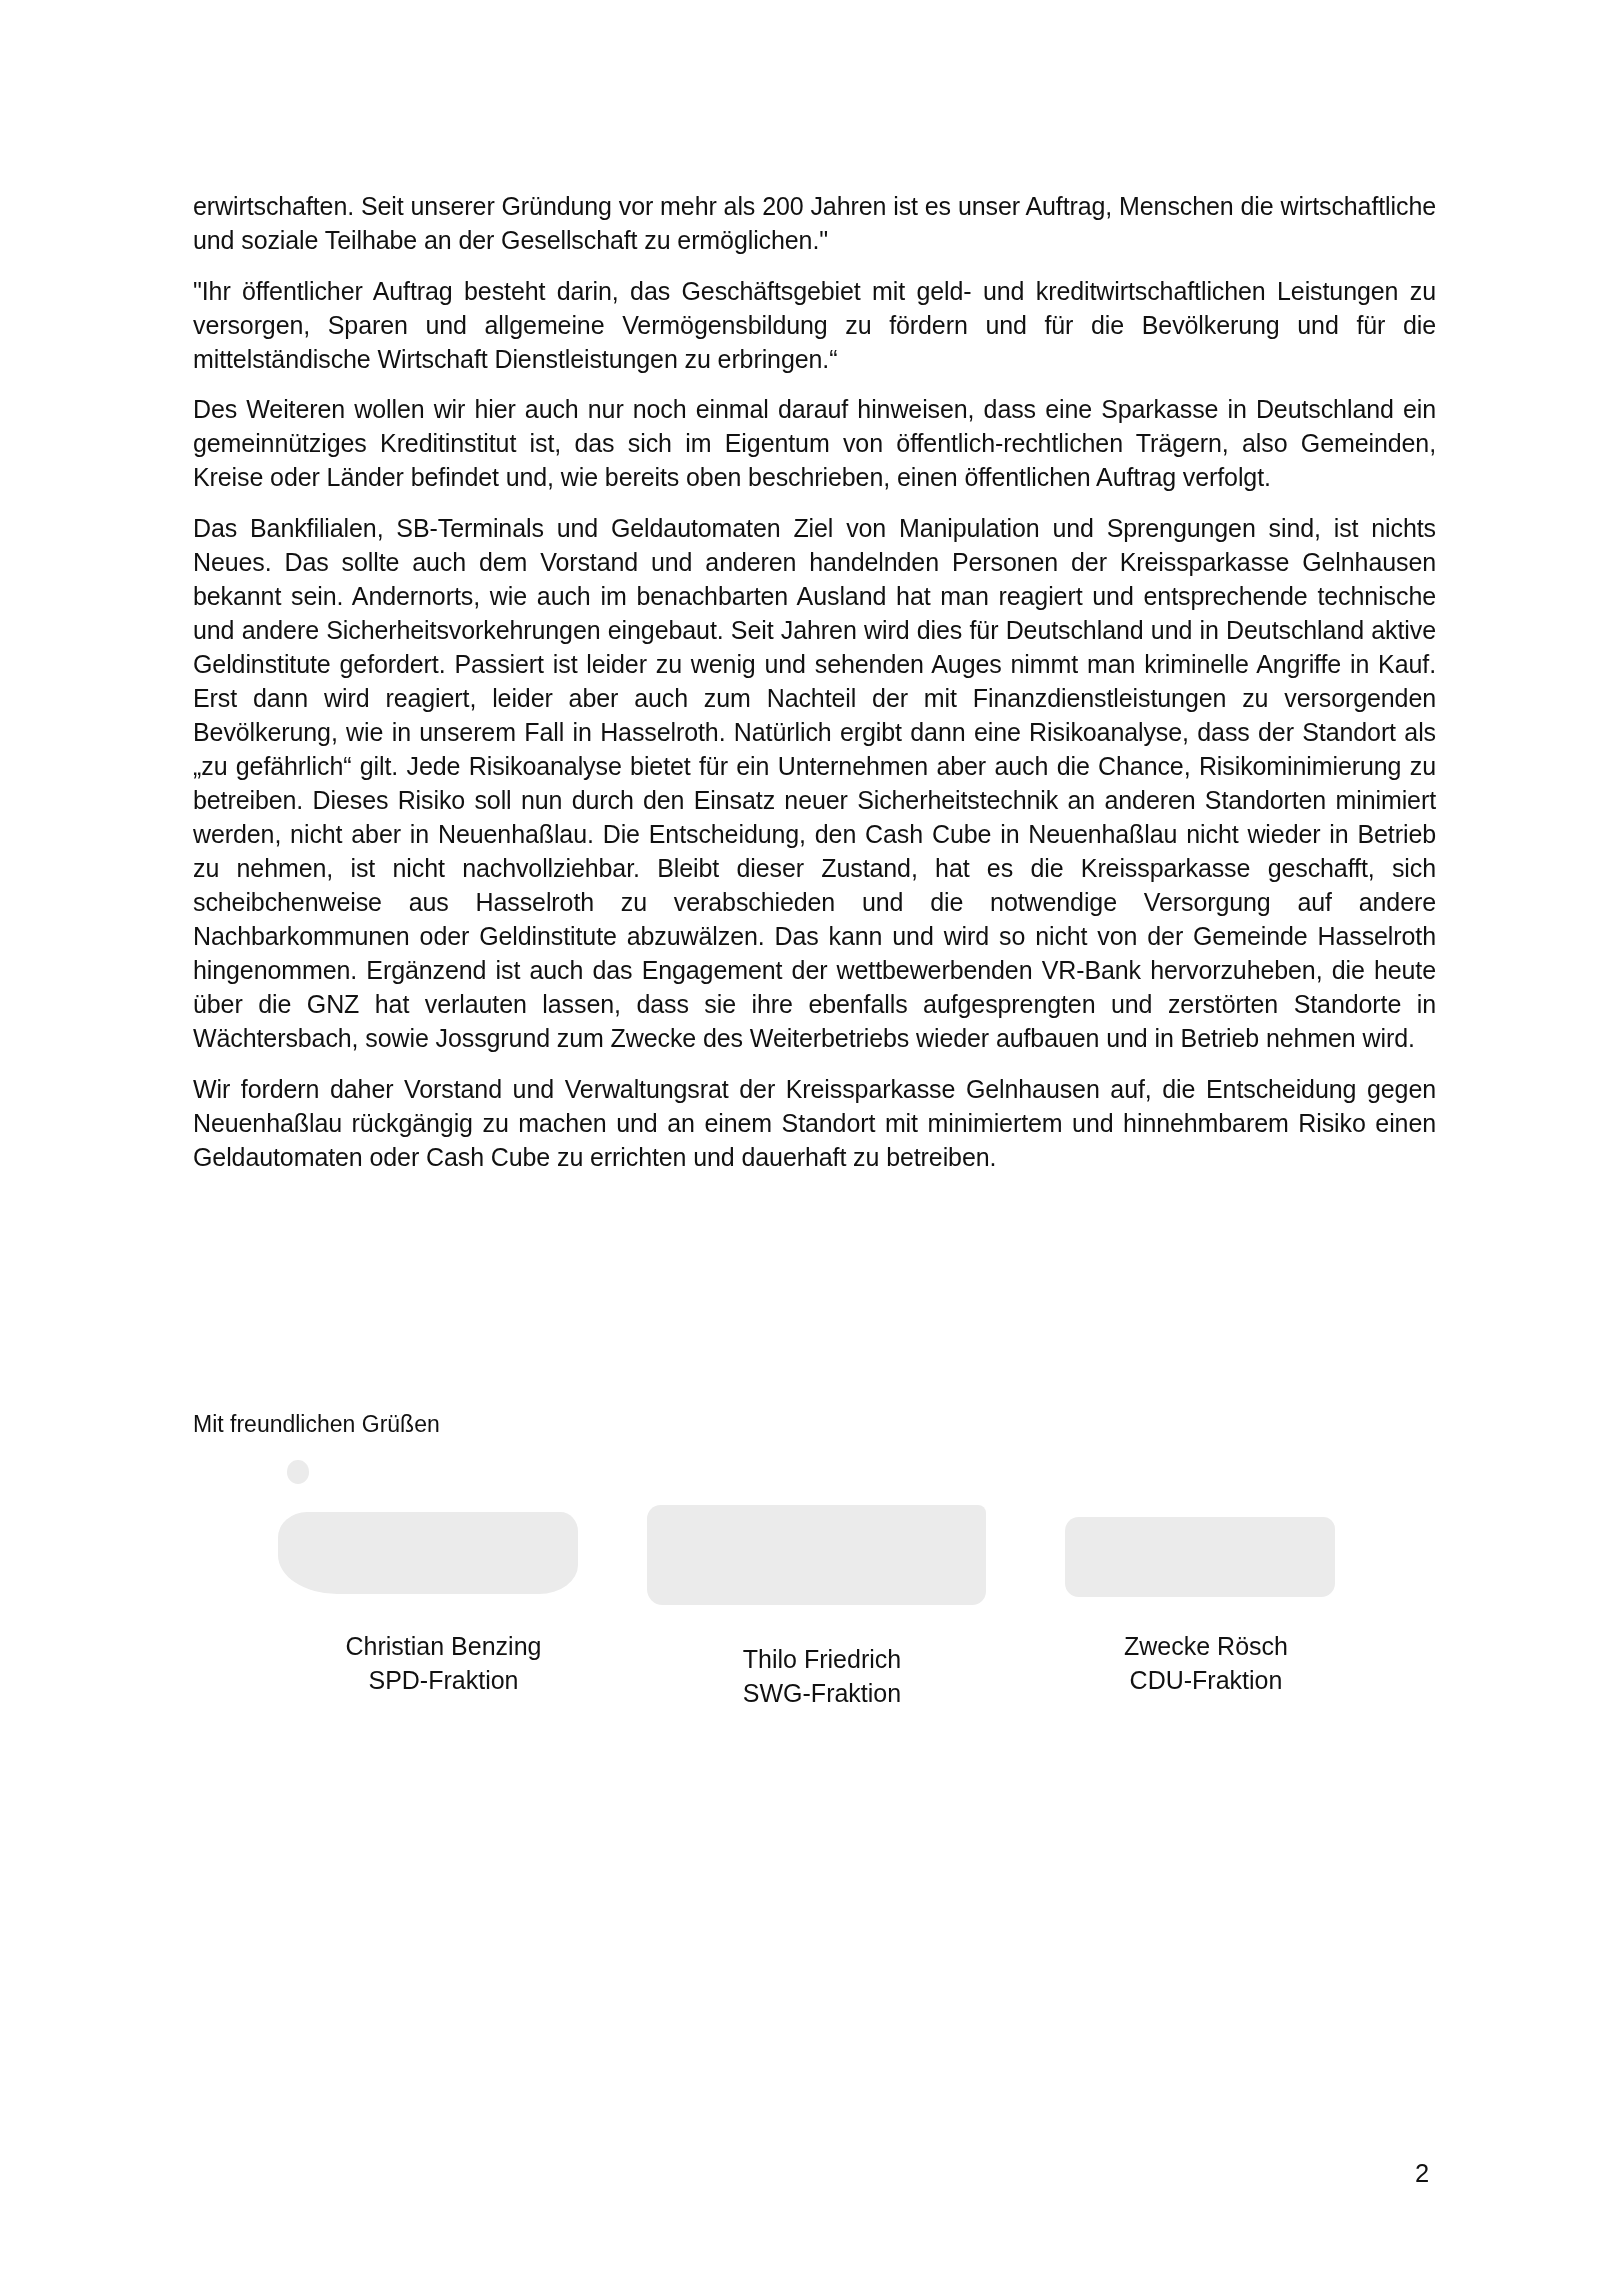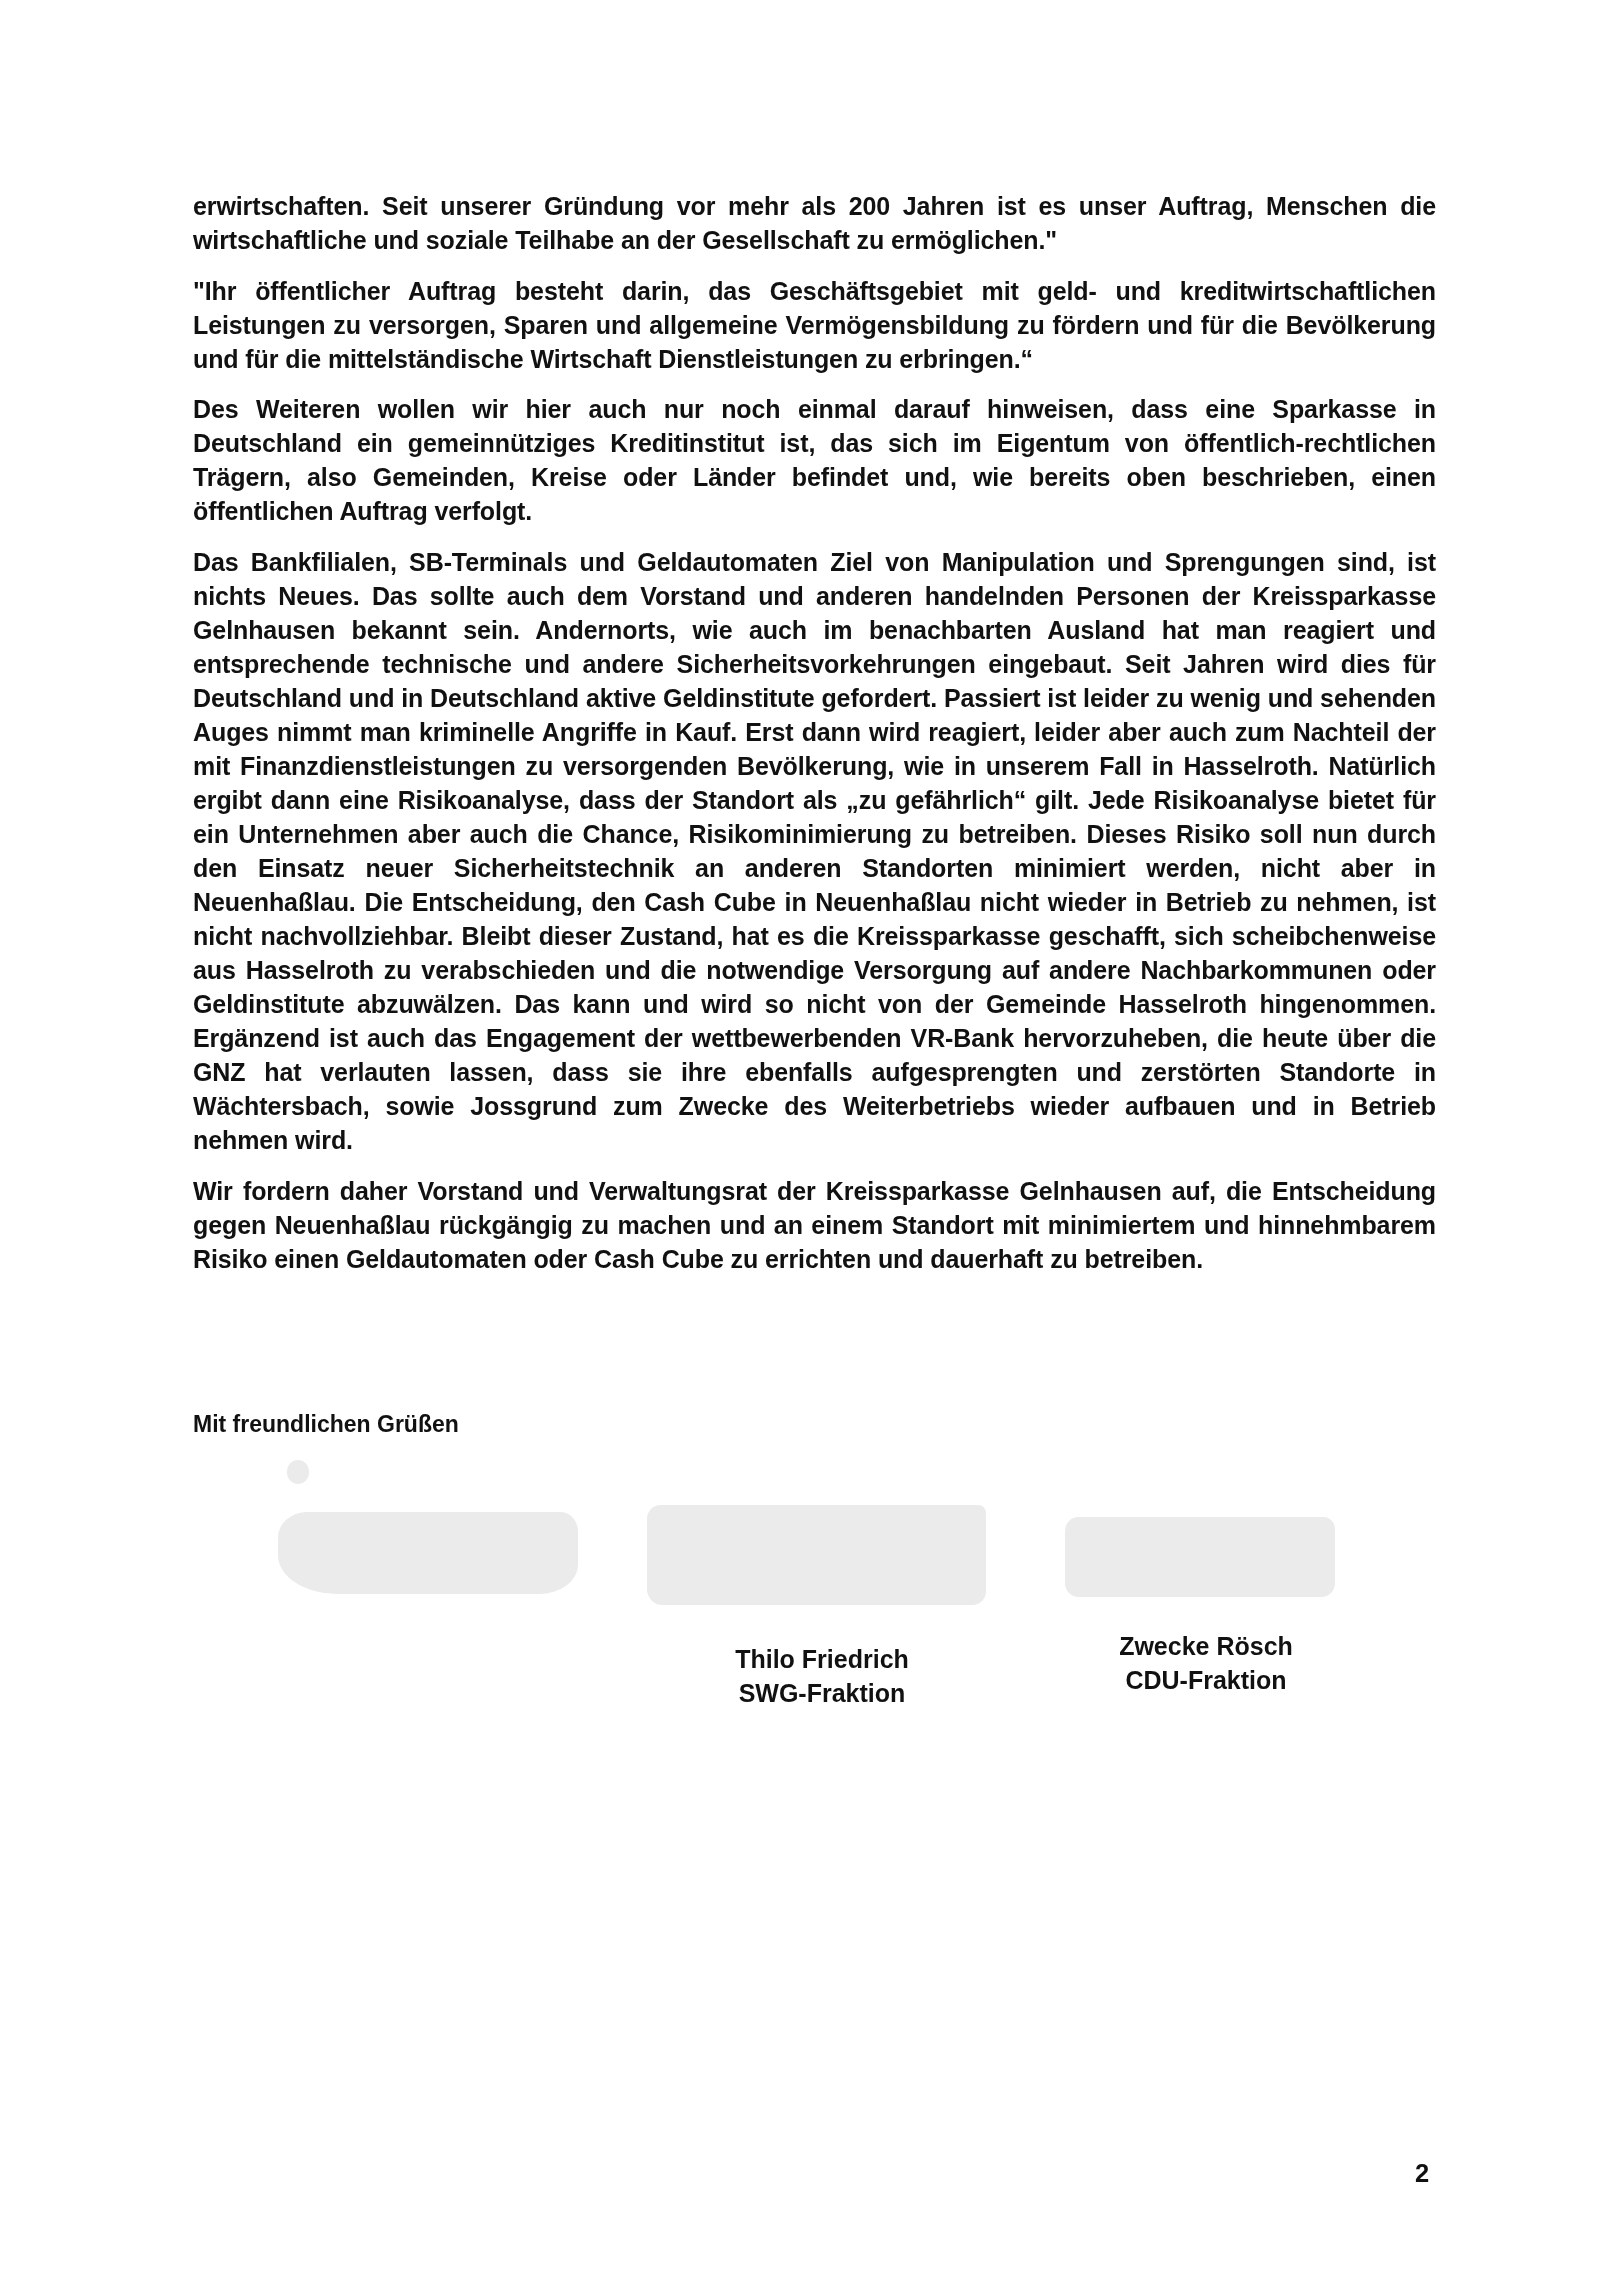--- a/index.html
+++ b/index.html
@@ -13,21 +13,20 @@
       position: relative;
       overflow: hidden;
       font-family: "Liberation Sans", sans-serif;
       color: #111111;
     }
     .page {
       position: absolute;
       left: 0; top: 0;
       width: 1621px;
       height: 2293px;
-      font-weight: bold;
     }
     .body-text {
       position: absolute;
       left: 193px;
       top: 189px;
       width: 1243px;
       font-size: 25px;
       line-height: 34px;
       text-align: justify;
       letter-spacing: -0.1px;
@@ -101,20 +100,24 @@
     <p>Wir fordern daher Vorstand und Verwaltungsrat der Kreissparkasse Gelnhausen auf, die Entscheidung gegen Neuenhaßlau rückgängig zu machen und an einem Standort mit minimiertem und hinnehmbarem Risiko einen Geldautomaten oder Cash Cube zu errichten und dauerhaft zu betreiben.</p>
   </div>
 
   <div class="closing">Mit freundlichen Grüßen</div>
 
   <div class="dot"></div>
   <div class="redaction sig1"></div>
   <div class="redaction sig2"></div>
   <div class="redaction sig3"></div>
 
+  <div class="signer signer-1">
+    <span class="name">Christian Benzing</span>
+    <span class="faction">SPD-Fraktion</span>
+  </div>
   <div class="signer signer-2">
     <span class="name">Thilo Friedrich</span>
     <span class="faction">SWG-Fraktion</span>
   </div>
   <div class="signer signer-3">
     <span class="name">Zwecke Rösch</span>
     <span class="faction">CDU-Fraktion</span>
   </div>
 
   <div class="page-number">2</div>

